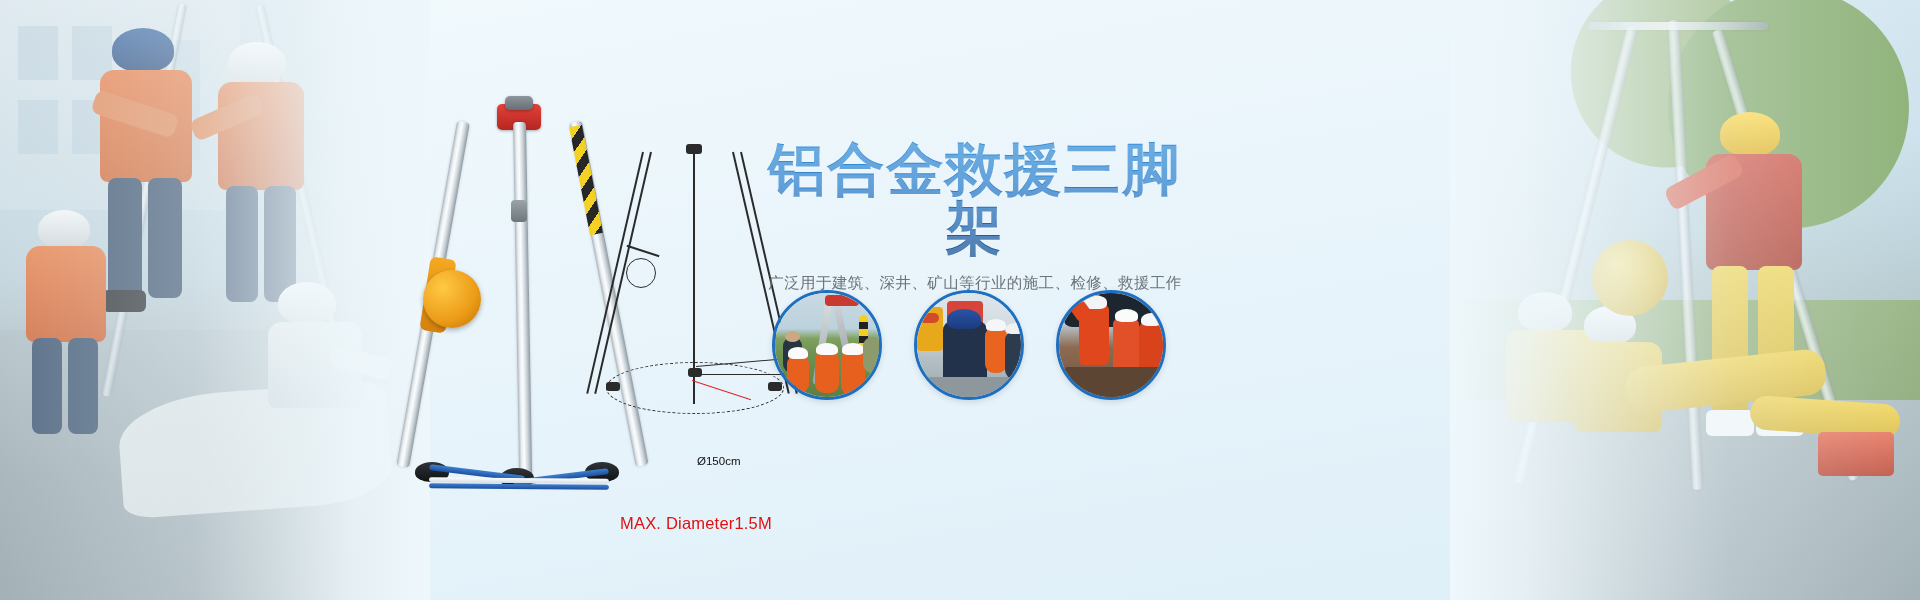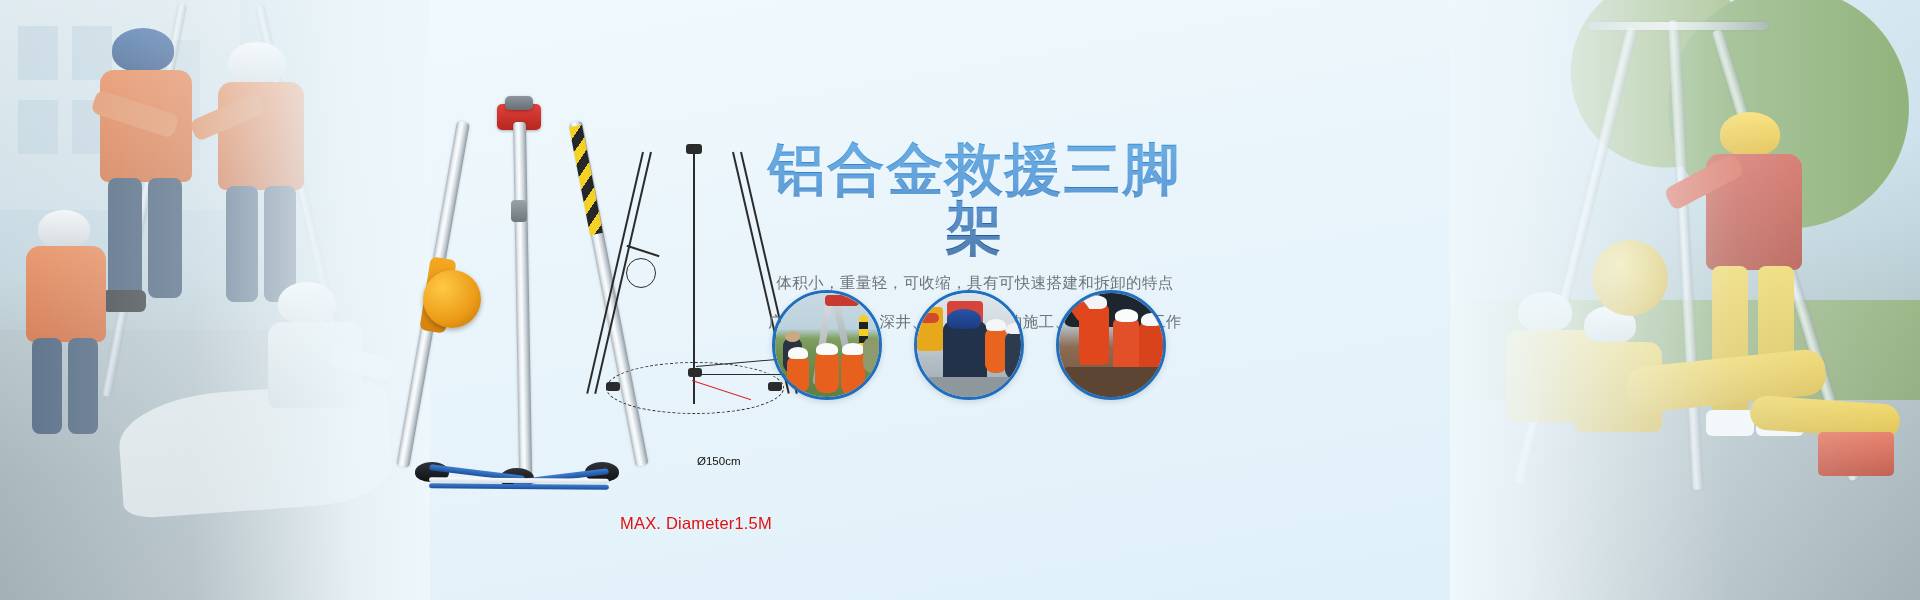--- a/index.html
+++ b/index.html
@@ -252,21 +252,20 @@
 
     <div class="d-line" style="left:96px;top:244px;width:104px;height:1px;"></div>
     <div class="d-line" style="left:96px;top:236px;width:104px;height:1px;transform:rotate(-5deg);transform-origin:left center;"></div>
   </div>
 
   <span class="dia-label">Ø150cm</span>
   <span class="max-label">MAX. Diameter1.5M</span>
 
   <div class="textblock">
     <h1 class="title">铝合金救援三脚架</h1>
-    <div class="sub">体积小，重量轻，可收缩，具有可快速搭建和拆卸的特点</div>
     <div class="sub">广泛用于建筑、深井、矿山等行业的施工、检修、救援工作</div>
   </div>
 
   <div class="circles">
 
     <div class="circ" style="left:0px;top:8px;">
       <div class="circ-inner c1">
         <div class="blob" style="left:44px;top:6px;width:7px;height:86px;background:linear-gradient(to bottom,#d9dee1,#9aa3a8);transform:rotate(9deg);"></div>
         <div class="blob" style="left:66px;top:6px;width:7px;height:86px;background:linear-gradient(to bottom,#cfd5d9,#8f989d);transform:rotate(-12deg);"></div>
         <div class="blob" style="left:50px;top:2px;width:34px;height:11px;background:#c8392f;border-radius:4px;"></div>

